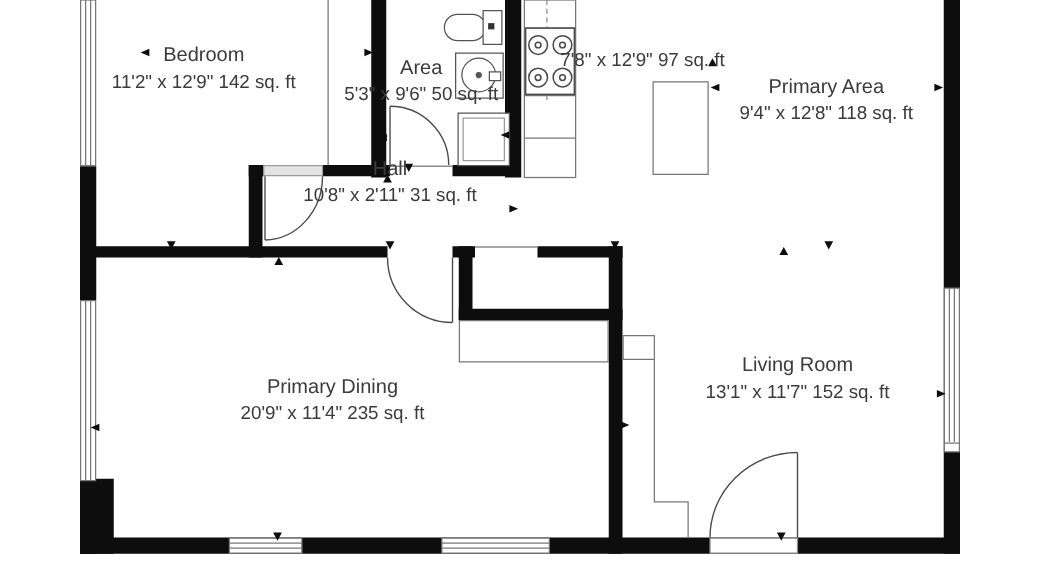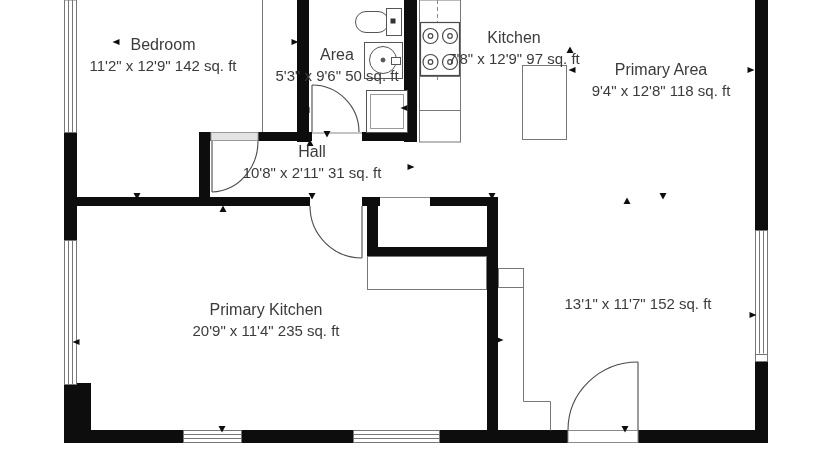--- a/index.html
+++ b/index.html
@@ -173,32 +173,32 @@
 
   <div class="room-label" style="left:163px;top:55px">
     <div class="rname">Bedroom</div>
     <div class="rdims">11'2" x 12'9" 142 sq. ft</div>
   </div>
   <div class="room-label" style="left:337px;top:65px">
     <div class="rname">Area</div>
     <div class="rdims">5'3" x 9'6" 50 sq. ft</div>
   </div>
   <div class="room-label" style="left:514px;top:48px">
-    <div class="rname">Kitchen</div>
     <div class="rdims">7'8" x 12'9" 97 sq. ft</div>
   </div>
   <div class="room-label" style="left:661px;top:80px">
     <div class="rname">Primary Area</div>
     <div class="rdims">9'4" x 12'8" 118 sq. ft</div>
   </div>
-  <div class="room-label" style="left:312px;top:162px">
+  <div class="room-label" style="left:312px;top:146px">
     <div class="rname">Hall</div>
     <div class="rdims">10'8" x 2'11" 31 sq. ft</div>
   </div>
   <div class="room-label" style="left:266px;top:320px">
-    <div class="rname">Primary Kitchen</div>
+    <div class="rname">Primary Dining</div>
     <div class="rdims">20'9" x 11'4" 235 sq. ft</div>
   </div>
   <div class="room-label" style="left:638px;top:303px">
+    <div class="rname">Living Room</div>
     <div class="rdims">13'1" x 11'7" 152 sq. ft</div>
   </div>
 
 </div>
 
 </body></html>

